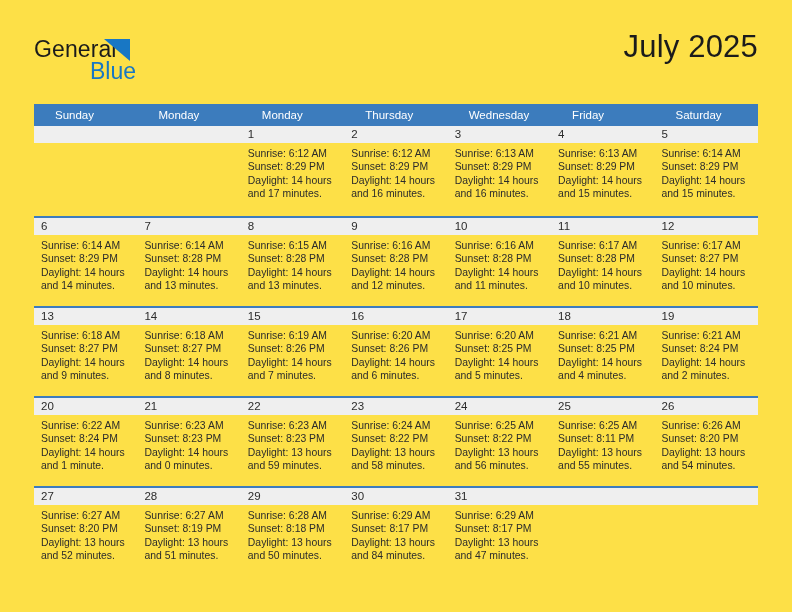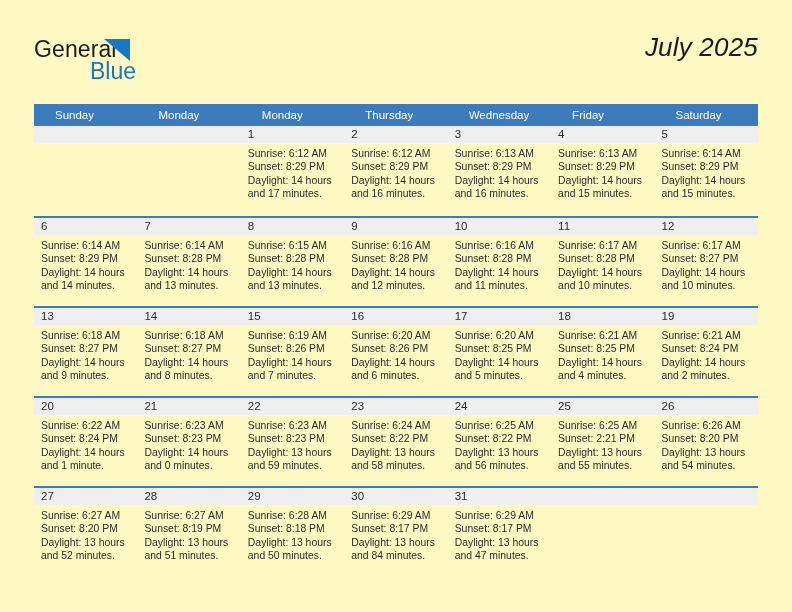--- a/index.html
+++ b/index.html
@@ -6,21 +6,21 @@
   html, body {
     margin: 0; padding: 0;
     width: 792px; height: 612px;
     background: #ffffff;
     font-family: "Liberation Sans", sans-serif;
     -webkit-font-smoothing: antialiased;
   }
   #page {
     position: relative;
     width: 792px; height: 612px;
-    background: #fef9c3;
+    background: #fde047;
     overflow: hidden;
   }
 
   
   .header {
     position: absolute;
     left: 34px; top: 30px;
     width: 724px; height: 68px;
   }
   .brand {
@@ -50,26 +50,25 @@
     line-height: 26px;
     font-weight: 400;
   }
   .title-block {
     position: absolute;
     right: 0; top: 0;
     text-align: right;
     width: 460px;
   }
   .cal-title {
-    font-size: 26px;
+    font-size: 31px;
     color: #1b1b1b;
     line-height: 34px;
     font-weight: 400;
     letter-spacing: 0.2px;
-    font-style: italic;
   }
   .cal-subtitle {
     margin-top: 7px;
     font-size: 14.5px;
     color: #1b1b1b;
     line-height: 18px;
     font-weight: 400;
   }
 
   
@@ -455,21 +454,21 @@
               <div class="cell-line">Daylight: 13 hours</div>
               <div class="cell-line">and 56 minutes.</div>
             </div>
           </div>
           <div class="cell">
             <div class="daynum-band">
               <span class="daynum">25</span>
             </div>
             <div class="cell-body">
               <div class="cell-line">Sunrise: 6:25 AM</div>
-              <div class="cell-line">Sunset: 2:21 PM</div>
+              <div class="cell-line">Sunset: 8:11 PM</div>
               <div class="cell-line">Daylight: 13 hours</div>
               <div class="cell-line">and 55 minutes.</div>
             </div>
           </div>
           <div class="cell">
             <div class="daynum-band">
               <span class="daynum">26</span>
             </div>
             <div class="cell-body">
               <div class="cell-line">Sunrise: 6:26 AM</div>

